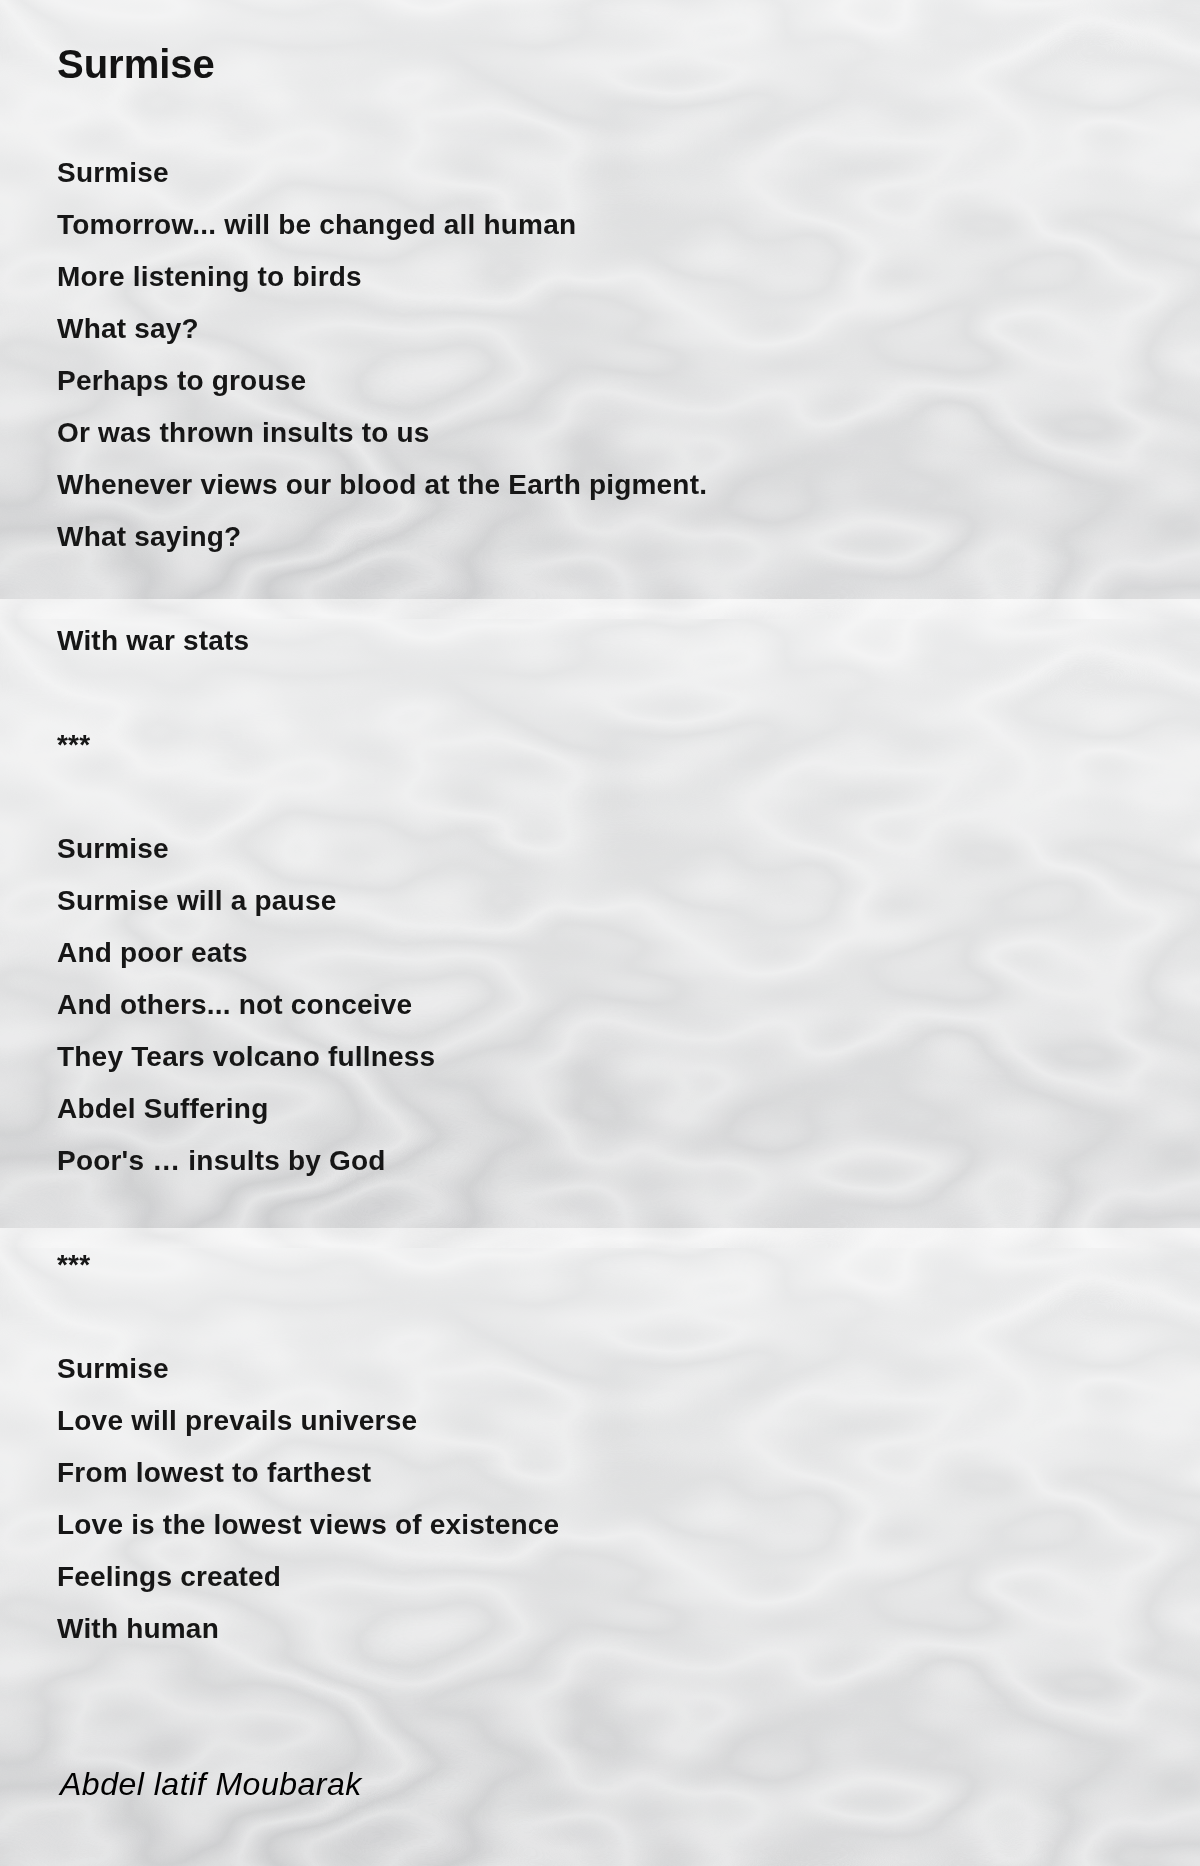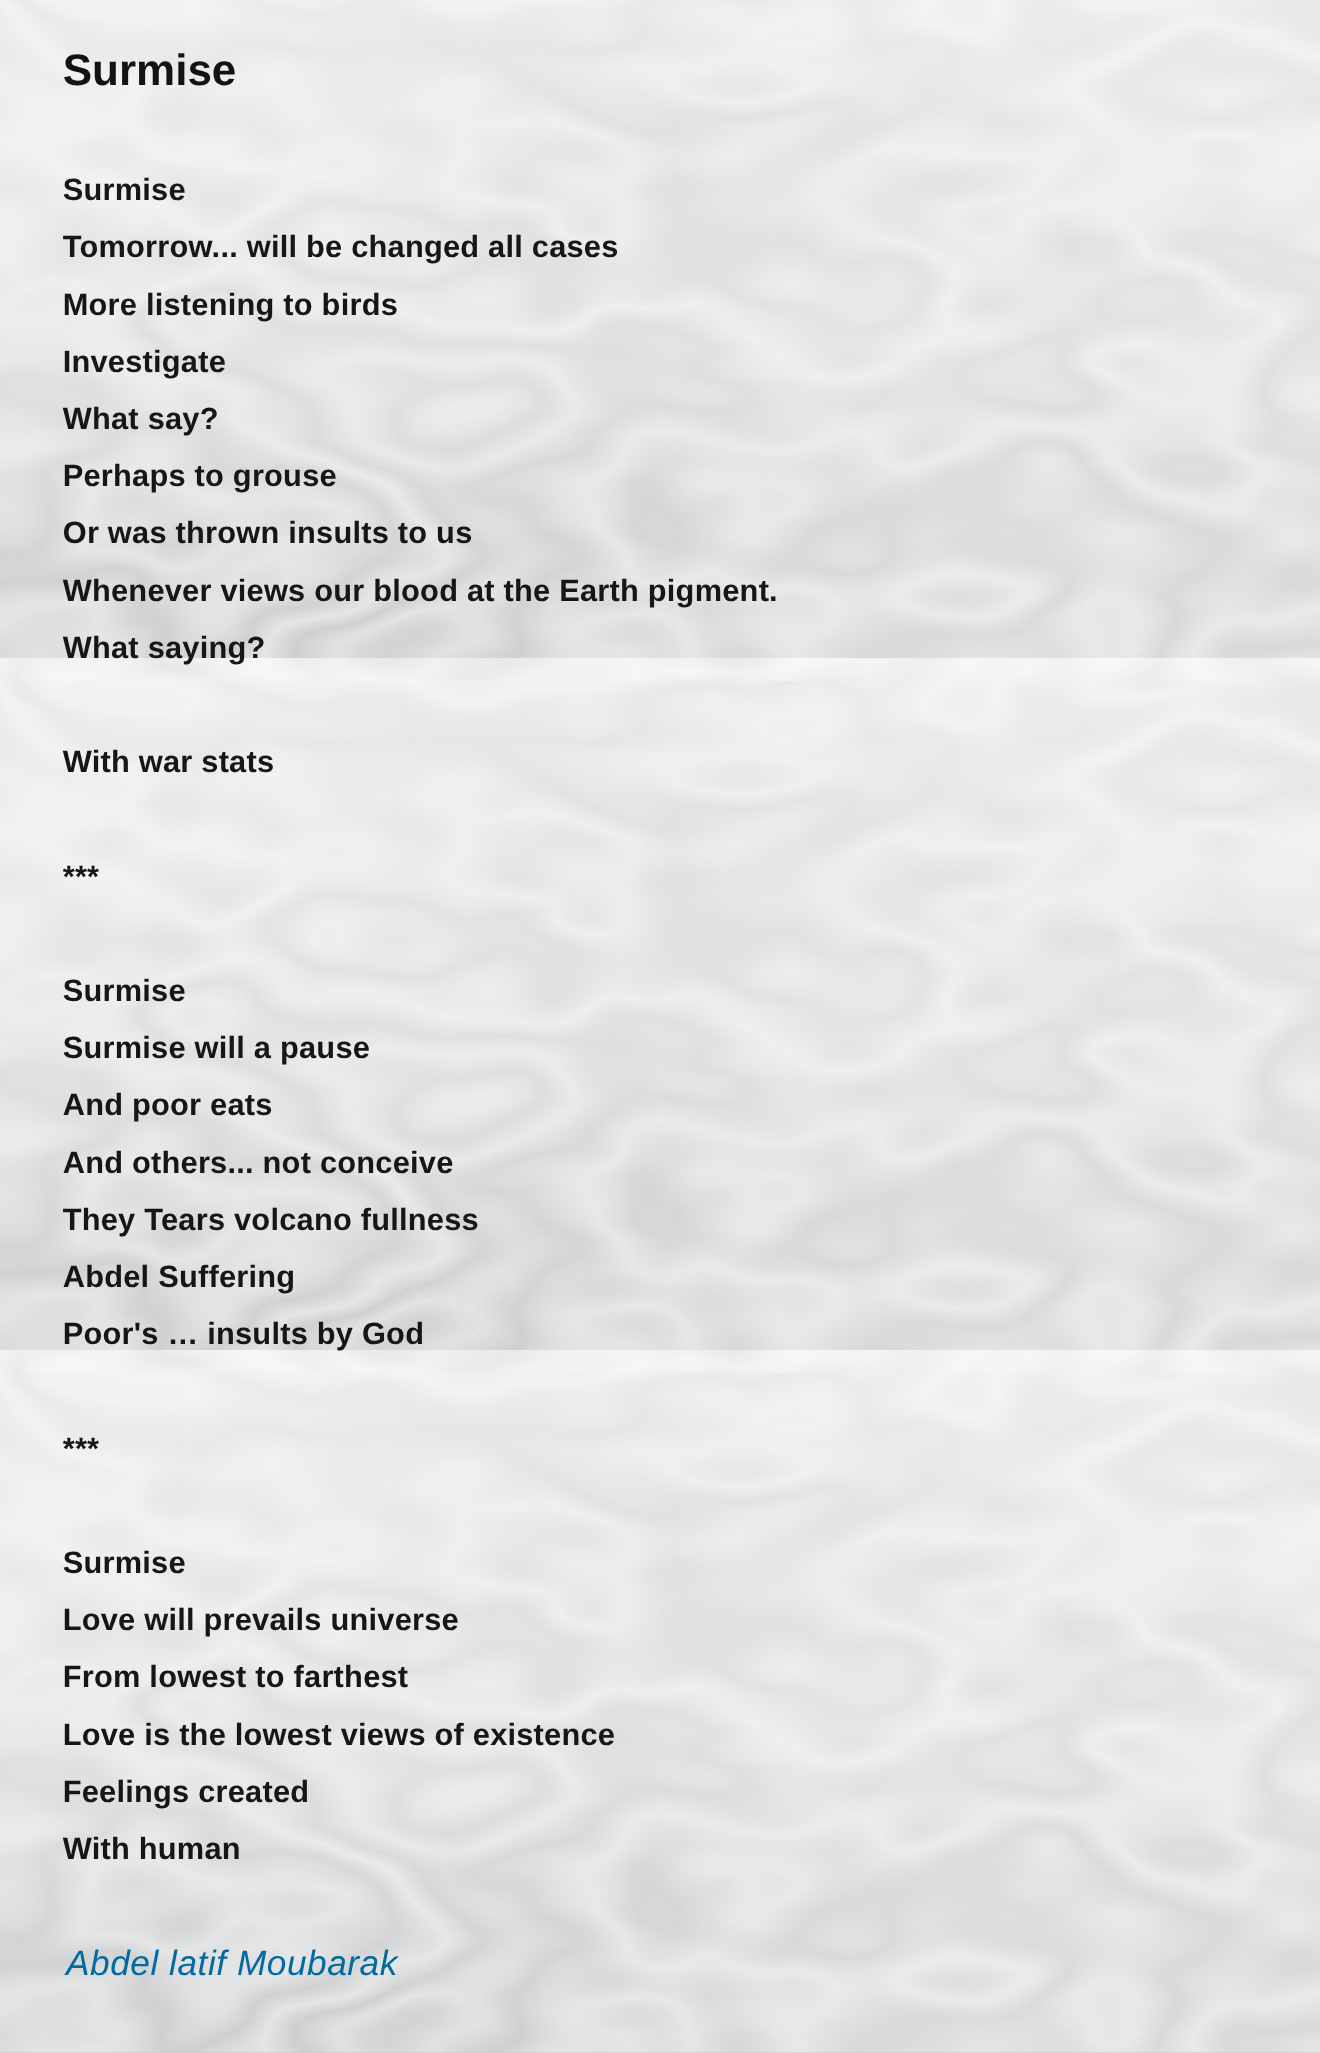--- a/index.html
+++ b/index.html
@@ -53,21 +53,21 @@
     white-space: pre;
     letter-spacing: 0.2px;
   }
   .poem-author {
     position: absolute;
     left: 60px;
     top: 1766px;
     font-size: 32px;
     font-style: italic;
     font-weight: 400;
-    color: #0369a1;
+    color: #000000;
     letter-spacing: 0.5px;
   }
 </style>
 </head>
 <body>
 
 <div class="page">
 
   <svg class="bg-texture" width="1200" height="1866" viewBox="0 0 1866 2902" preserveAspectRatio="none" aria-hidden="true" xmlns="http://www.w3.org/2000/svg" xmlns:xlink="http://www.w3.org/1999/xlink">
     
@@ -104,23 +104,22 @@
     <use xlink:href="#tile" href="#tile" y="-10"></use>
     <use xlink:href="#tile" href="#tile" y="619"></use>
     <use xlink:href="#tile" href="#tile" y="1248"></use>
   </svg>
 
   <div class="content">
     <div class="poem-title">Surmise</div>
 
     <div class="poem-body">
         <div class="poem-line">Surmise</div>
-        <div class="poem-line">Tomorrow... will be changed all cases</div>
+        <div class="poem-line">Tomorrow... will be changed all human</div>
         <div class="poem-line">More listening to birds</div>
-        <div class="poem-line">Investigate</div>
         <div class="poem-line">What say?</div>
         <div class="poem-line">Perhaps to grouse</div>
         <div class="poem-line">Or was thrown insults to us</div>
         <div class="poem-line">Whenever views our blood at the Earth pigment.</div>
         <div class="poem-line">What saying?</div>
         <div class="poem-line"></div>
         <div class="poem-line">With war stats</div>
         <div class="poem-line"></div>
         <div class="poem-line">***</div>
         <div class="poem-line"></div>

